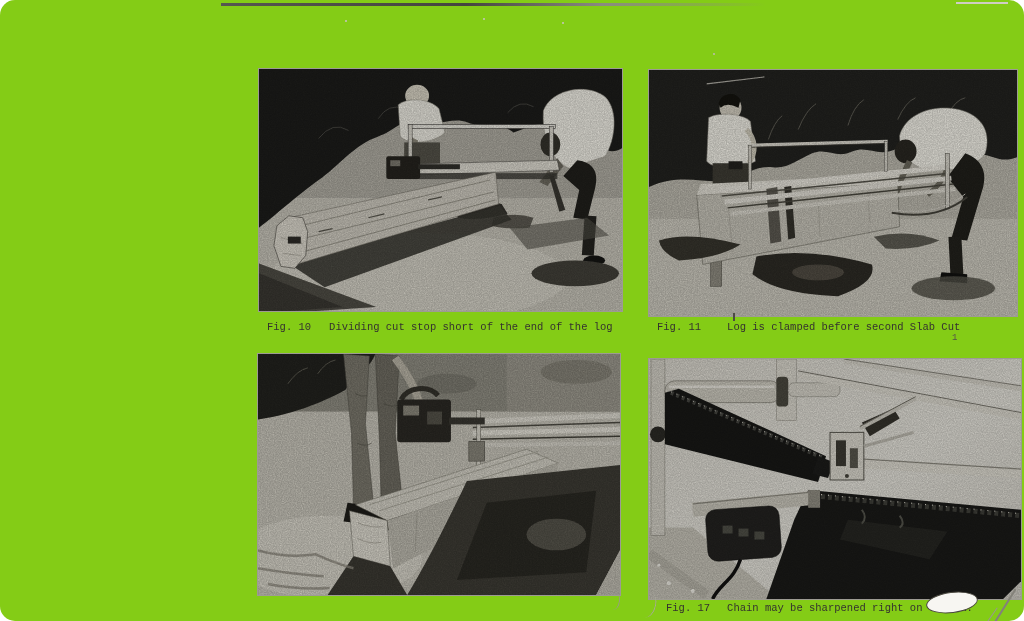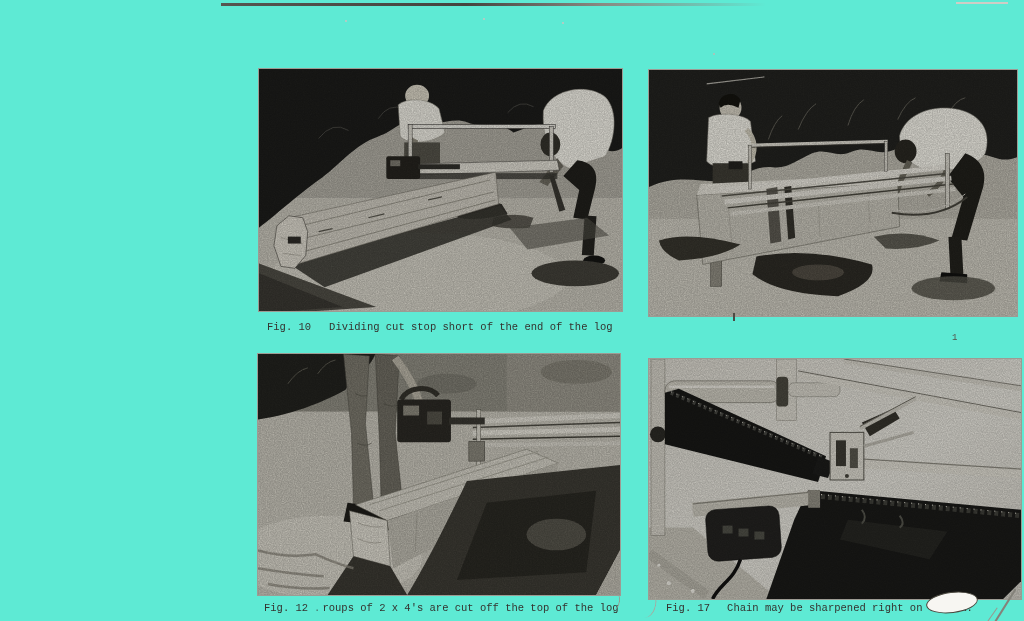--- a/index.html
+++ b/index.html
@@ -1,17 +1,17 @@
 <!DOCTYPE html>
 <html><head>
 <meta charset="utf-8">
 <style>
   html,body{margin:0;padding:0;background:#ffffff;}
-  .page{position:relative;width:1024px;height:621px;background:#5eead4;overflow:hidden;
-        font-family:"Liberation Mono","DejaVu Sans Mono",monospace;}
+  .page{position:relative;width:1024px;height:621px;background:#84cc16;overflow:hidden;
+        font-family:"Liberation Mono","DejaVu Sans Mono",monospace;border-radius:15px;}
   .photo{position:absolute;border:1px solid #9d9b93;box-sizing:border-box;background:#b9b6ac;}
   .photo svg{display:block;width:100%;height:100%;}
   .caption{position:absolute;font-size:10.5px;line-height:13px;color:#35332f;white-space:nowrap;}
   .cap-text{display:inline-block;}
   .g1{margin-left:18px}.g2{margin-left:26px}.g3{margin-left:6px}.g4{margin-left:17px}
   .lead{opacity:.65;margin-right:2px;}
   .scanline{position:absolute;height:2.5px;background:linear-gradient(to right,#565650,#45453f 45%,#8a8a82 70%,rgba(160,160,150,0));}
   .scanline2{position:absolute;height:2px;background:#cfcdc5;}
   .speck{position:absolute;width:2px;height:2px;background:#c8c6c0;border-radius:50%;}
   .tickv{position:absolute;width:1.5px;background:#4c4a44;}
@@ -307,24 +307,24 @@
         <path d="M92,202 C86,222 70,228 64,242" stroke="#111110" stroke-width="3.5" fill="none"></path>
       </g>
       <rect width="374" height="242" filter="url(#gr4)" opacity=".26"></rect>
     </svg>
   </figure>
 
   <div class="caption" style="left:267px;top:321px;">
     <span class="fig-label">Fig. 10</span><span class="cap-text g1">Dividing cut stop short of the end of the log</span>
   </div>
 
-
-  <div class="caption" style="left:264px;top:602px;">
-    <span class="fig-label">Fig. 12</span><span class="cap-text g3"><span class="lead">.</span><span>roups of 2 x 4's are cut off the top of the log</span></span>
+  <div class="caption" style="left:657px;top:321px;">
+    <span class="fig-label">Fig. 11</span><span class="cap-text g2">Log is clamped before second Slab Cut</span>
   </div>
+
 
   <div class="caption" style="left:666px;top:602px;">
     <span class="fig-label">Fig. 17</span><span class="cap-text g4">Chain may be sharpened right on the ba.</span>
   </div>
 
   <div class="tickv" style="left:733px;top:313px;height:8px;"></div>
   <div class="stray-num" style="left:952px;top:333px;">1</div>
 
   <div class="pen-arc" style="left:610px;top:592px;width:9px;height:18px;transform:rotate(8deg);"></div>
   <div class="pen-arc" style="left:642px;top:592px;width:13px;height:26px;transform:rotate(14deg);border-color:#a9a79d;"></div>

